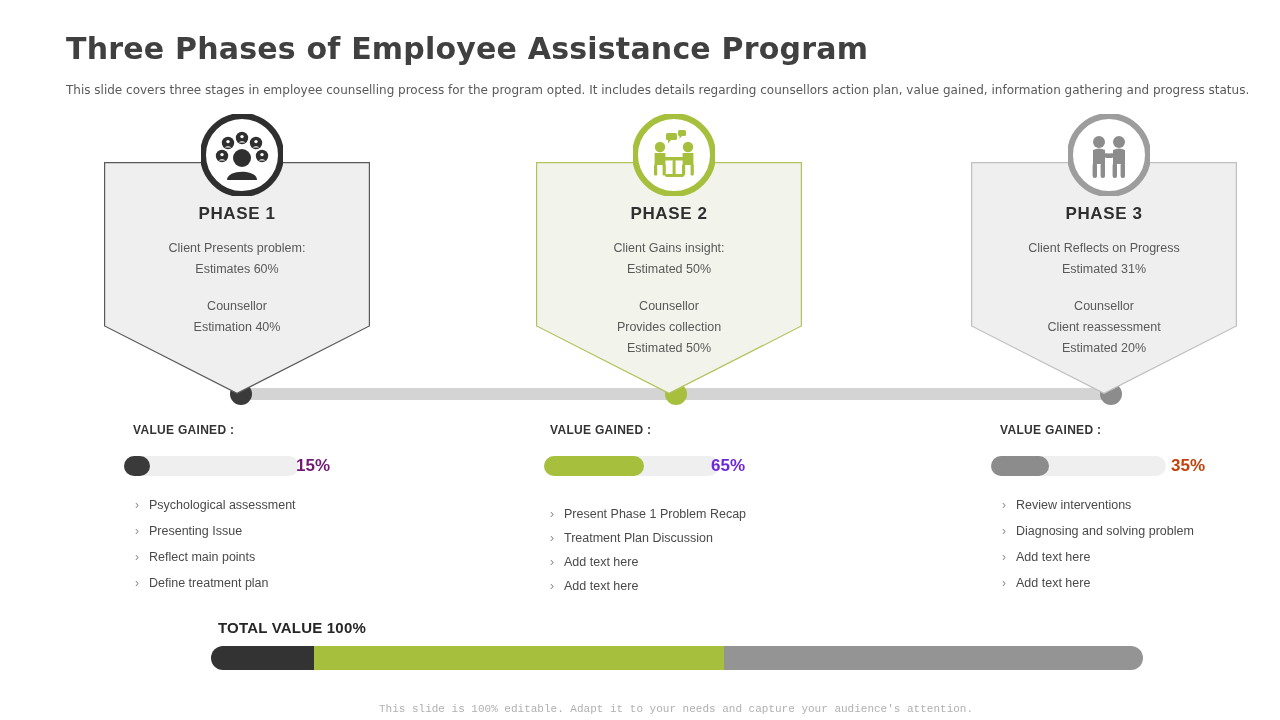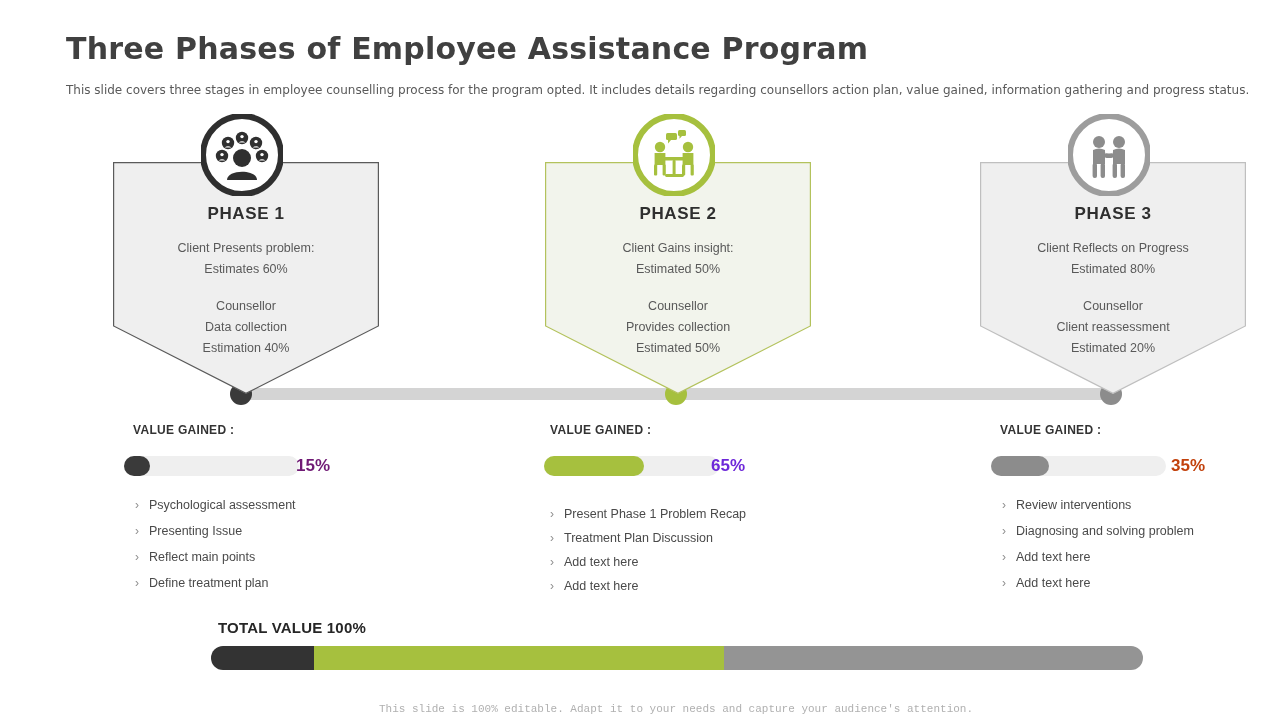--- a/index.html
+++ b/index.html
@@ -26,21 +26,21 @@
   }
 
   
   .col { position: absolute; top: 0; width: 420px; height: 720px; }
   .col.c1 { left: 0px; }
   .col.c2 { left: 432px; }
   .col.c3 { left: 867px; }
 
   
   .card {
-    position: absolute; top: 162px; left: 77px;
+    position: absolute; top: 162px; left: 68px;
     width: 266px; height: 232px; padding-left: 20px;
   }
   .card svg { position:absolute; inset:0; width:100%; height:100%; }
   .card-inner {
     position: absolute; left: 0; top: 42px; width: 100%;
     text-align: center;
   }
   .phase-name {
     font-size: 17px; font-weight: 700; color: #2f2f2f;
     letter-spacing: .6px;
@@ -143,21 +143,20 @@
       <svg viewBox="0 0 266 232" preserveAspectRatio="none" aria-hidden="true">
         <polygon points="0.6,0.6 265.4,0.6 265.4,164 133,231.4 0.6,164" fill="#efefef" stroke="#5a5a5a" stroke-width="1.2"></polygon>
       </svg>
       <div class="card-inner">
         <div class="phase-name">PHASE 1</div>
         <div class="phase-lines">
           <div>Client Presents problem:</div>
           <div>Estimates 60%</div>
           <div class="phase-gap"></div>
           <div>Counsellor</div>
-          <div>Data collection</div>
           <div>Estimation 40%</div>
         </div>
       </div>
     </div>
 
     <div class="badge">
       <svg width="82" height="82" viewBox="0 0 82 82">
         <circle cx="41" cy="41" r="39" fill="none" stroke="#2f2f2f" stroke-width="6"></circle>
         <circle cx="41" cy="41" r="33" fill="#ffffff"></circle>
 
@@ -284,21 +283,21 @@
 
   <div class="col c3">
     <div class="card">
       <svg viewBox="0 0 266 232" preserveAspectRatio="none" aria-hidden="true">
         <polygon points="0.6,0.6 265.4,0.6 265.4,164 133,231.4 0.6,164" fill="#efefef" stroke="#bfbfbf" stroke-width="1.2"></polygon>
       </svg>
       <div class="card-inner">
         <div class="phase-name">PHASE 3</div>
         <div class="phase-lines">
           <div>Client Reflects on Progress</div>
-          <div>Estimated 80%</div>
+          <div>Estimated 31%</div>
           <div class="phase-gap"></div>
           <div>Counsellor</div>
           <div>Client reassessment</div>
           <div>Estimated 20%</div>
         </div>
       </div>
     </div>
 
     <div class="badge">
       <svg width="82" height="82" viewBox="0 0 82 82">

